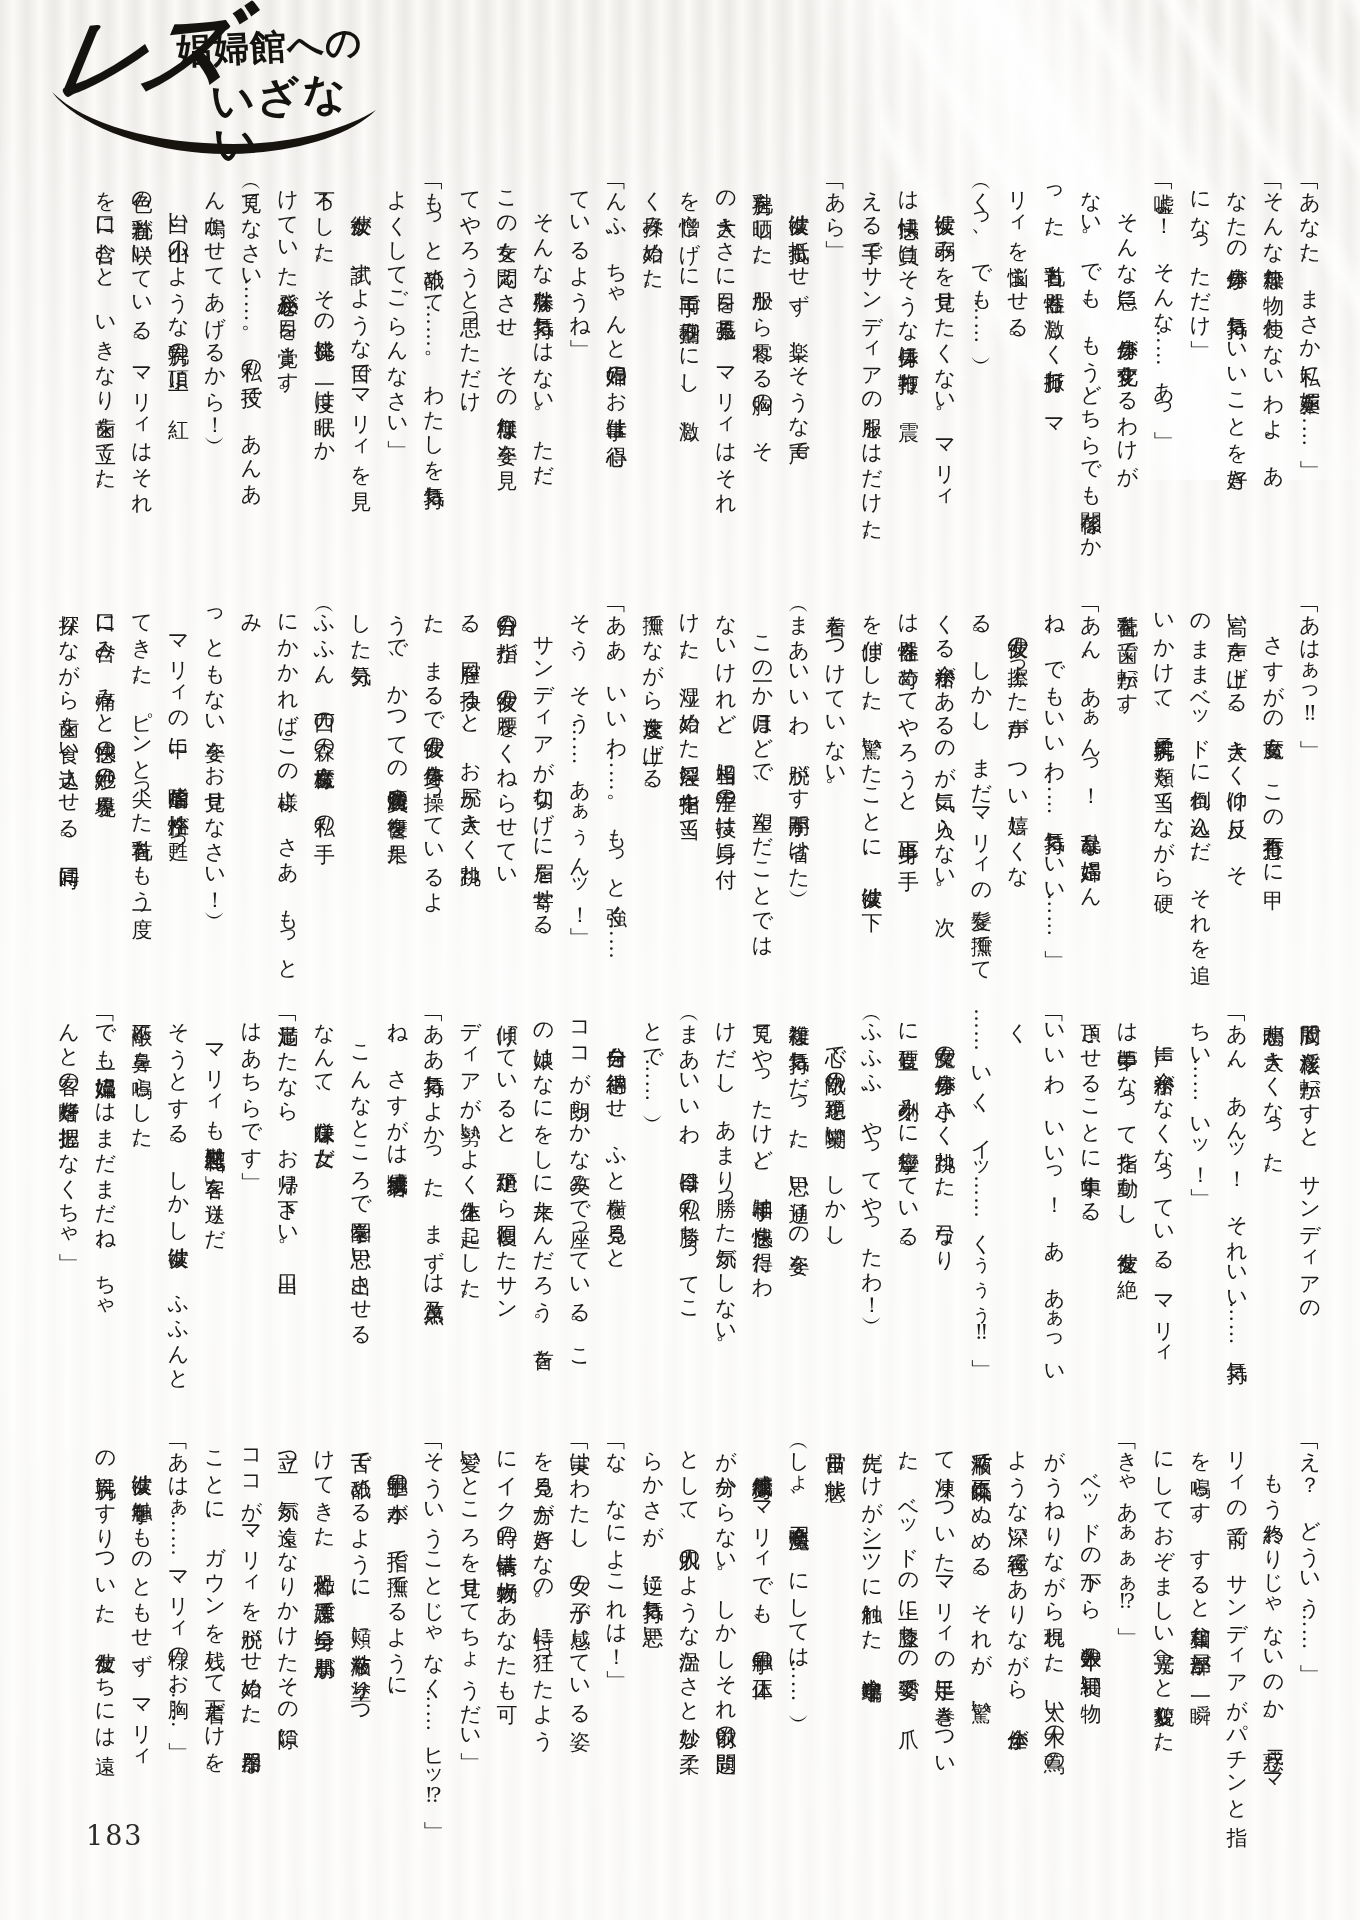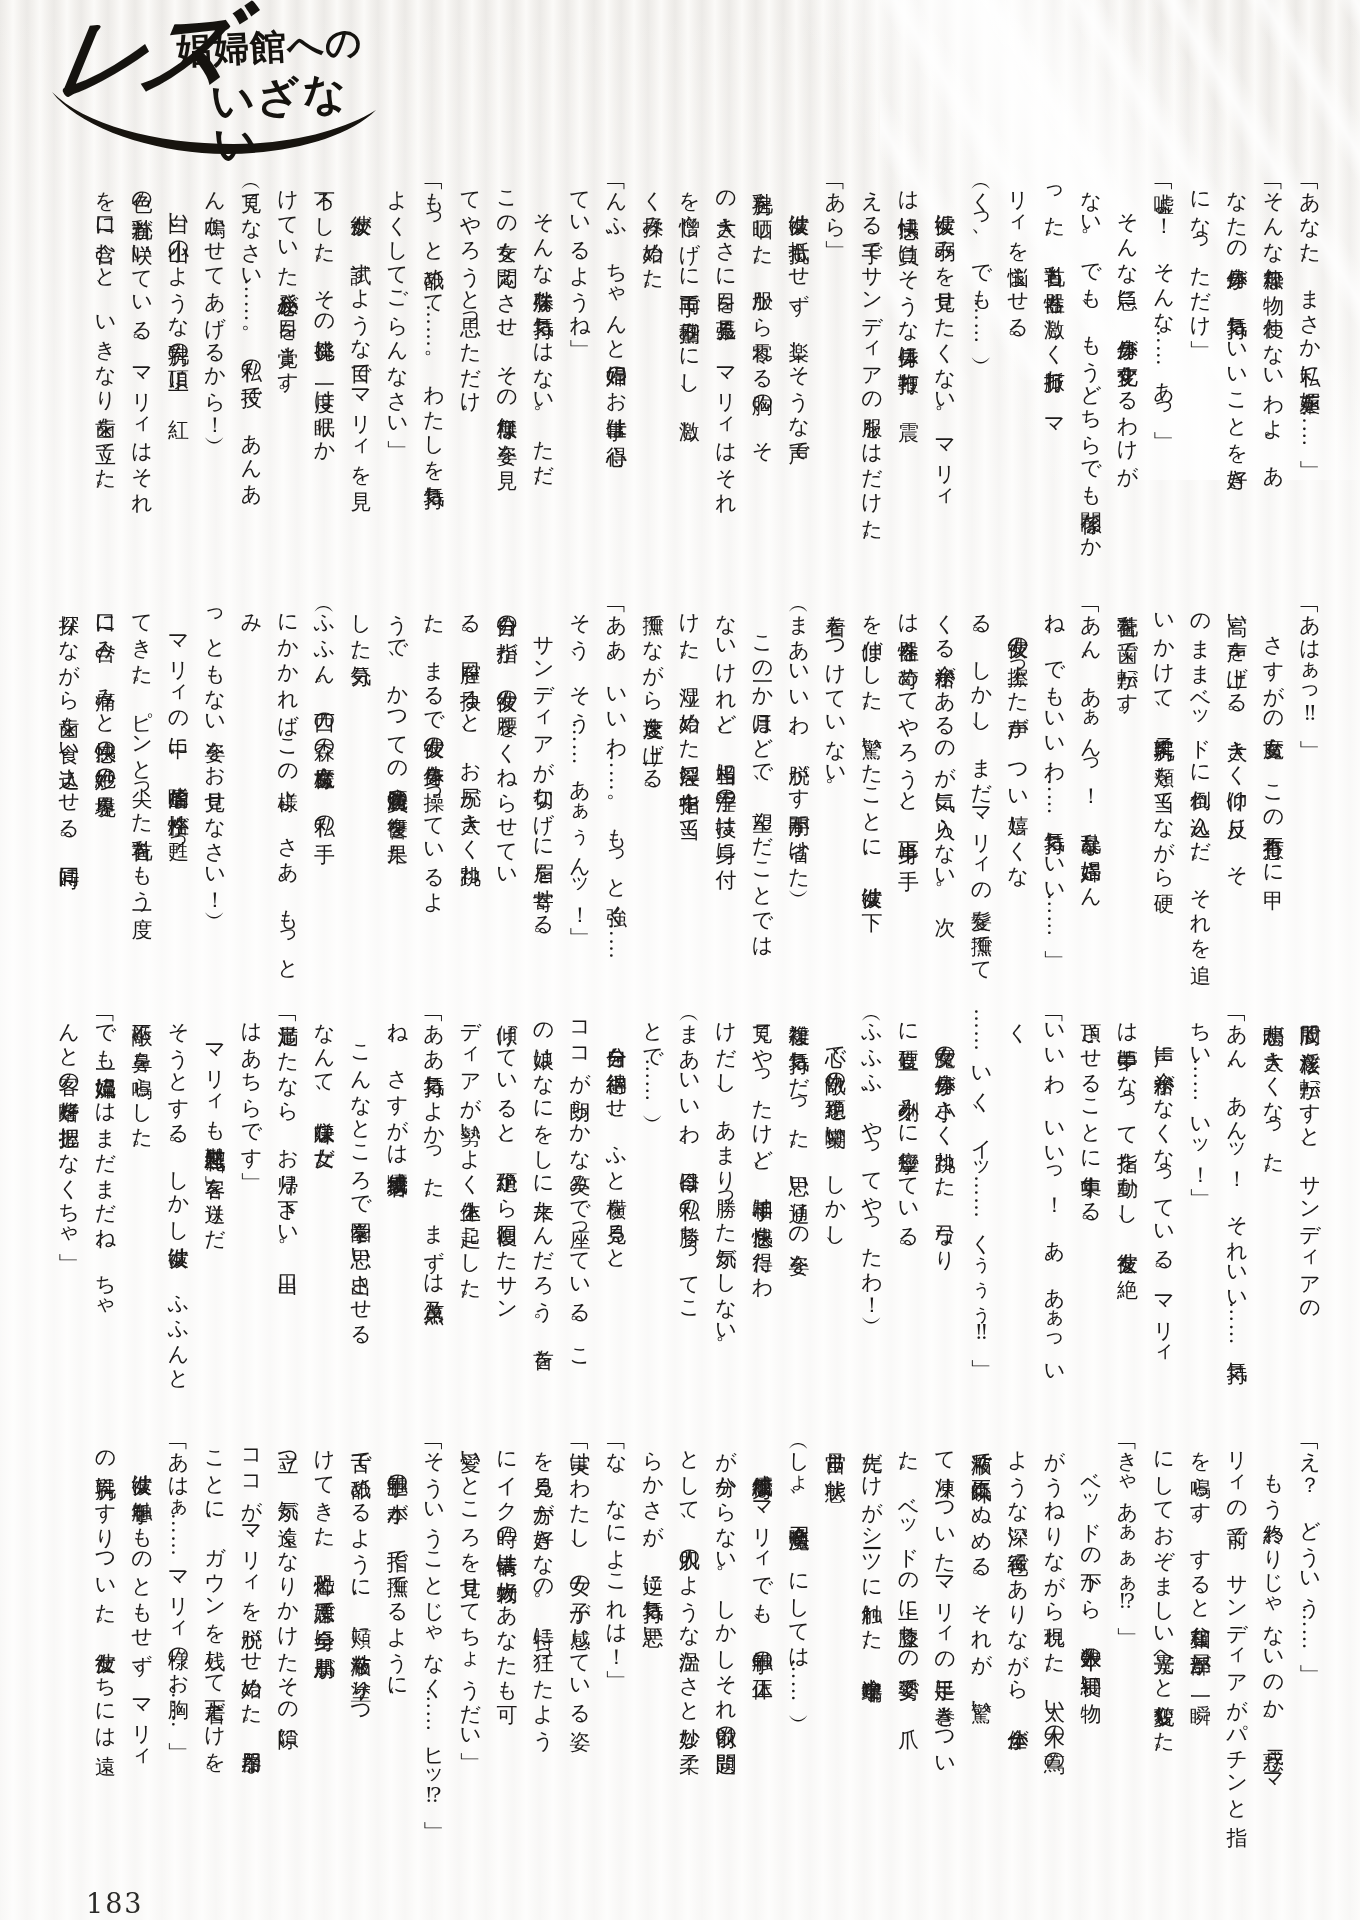--- a/index.html
+++ b/index.html
@@ -50,21 +50,21 @@
     color:#1d1b1a;
     white-space:pre-wrap;
   }
   .band1{top:176px;}
   .band2{top:599px;}
   .band3{top:1008px;}
   .band4{top:1436px;}
   .tcol{margin:0;padding:0;}
   
   .page-number{
-    position:absolute;left:86px;top:1888px;
+    position:absolute;left:86px;top:1820px;
     font-size:27px;letter-spacing:2px;color:#2b2a28;text-align:center;
   }
 </style>
 </head>
 <body>
 
 <div class="bg-streak s1"></div>
 <div class="bg-streak s2"></div>
 
 <div class="title-logo">

